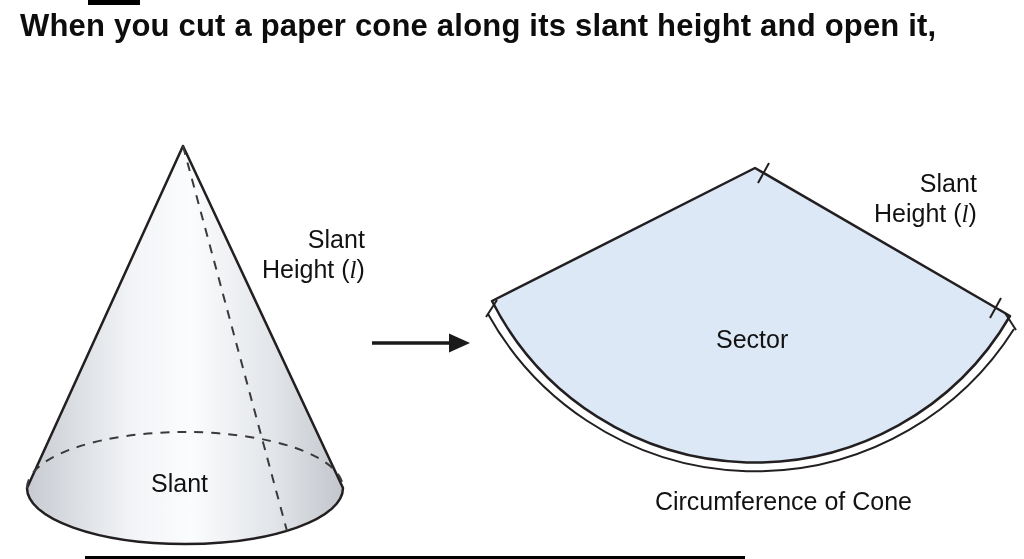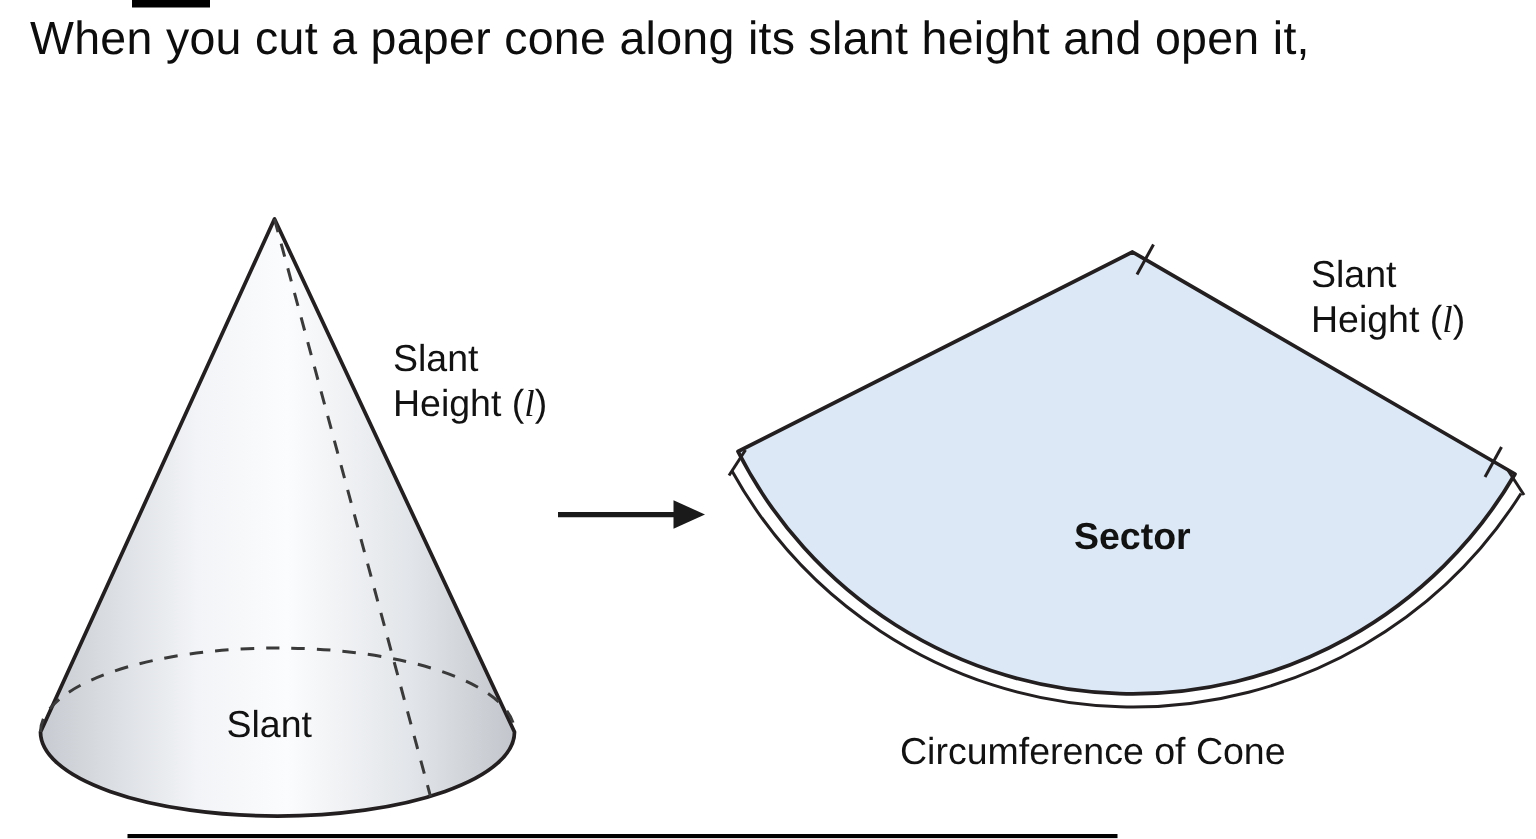--- a/index.html
+++ b/index.html
@@ -6,29 +6,30 @@
   .page{
     position:relative;
     width:1024px;height:559px;
     background:#ffffff;
     overflow:hidden;
     font-family:"Liberation Sans",sans-serif;
     color:#111;
   }
   .heading{
     position:absolute;left:20px;top:2px;width:995px;
-    font-size:31px;font-weight:400;line-height:47px;color:#0d0d0d;
+    font-size:31px;font-weight:700;line-height:47px;color:#0d0d0d;
     letter-spacing:0.2px;
   }
   .lbl{
     position:absolute;
     font-size:25px;line-height:30px;color:#121212;
     white-space:nowrap;
+    text-align:right;
   }
-  .lbl.center{text-align:left;white-space:normal;}
+  .lbl.center{text-align:right;white-space:normal;}
   .mvar{font-style:italic;font-family:"Liberation Serif","DejaVu Serif",serif;}
   svg{position:absolute;left:0;top:0;}
   .artifact{position:absolute;background:#000;}
 </style>
 </head>
 <body>
 
 <div class="page">
 
   <svg width="1024" height="559" viewBox="0 0 1024 559">
@@ -69,21 +70,21 @@
   </div>
 
   <div class="lbl" style="left:262px;top:224px;">
     <div><span>Slant</span></div>
     <div>
       <span>Height (</span><span class="mvar">l</span><span>)</span>
     </div>
   </div>
   <div class="lbl" style="left:151px;top:468px;">Slant</div>
 
-  <div class="lbl" style="left:716px;top:343px;font-weight:bold;">Sector</div>
+  <div class="lbl" style="left:716px;top:324px;">Sector</div>
 
   <div class="lbl" style="left:874px;top:168px;">
     <div><span>Slant</span></div>
     <div>
       <span>Height (</span><span class="mvar">l</span><span>)</span>
     </div>
   </div>
 
   <div class="lbl center" style="left:600px;top:487px;width:312px;line-height:29px;">
     <div><span>Circumference of Cone</span></div>

